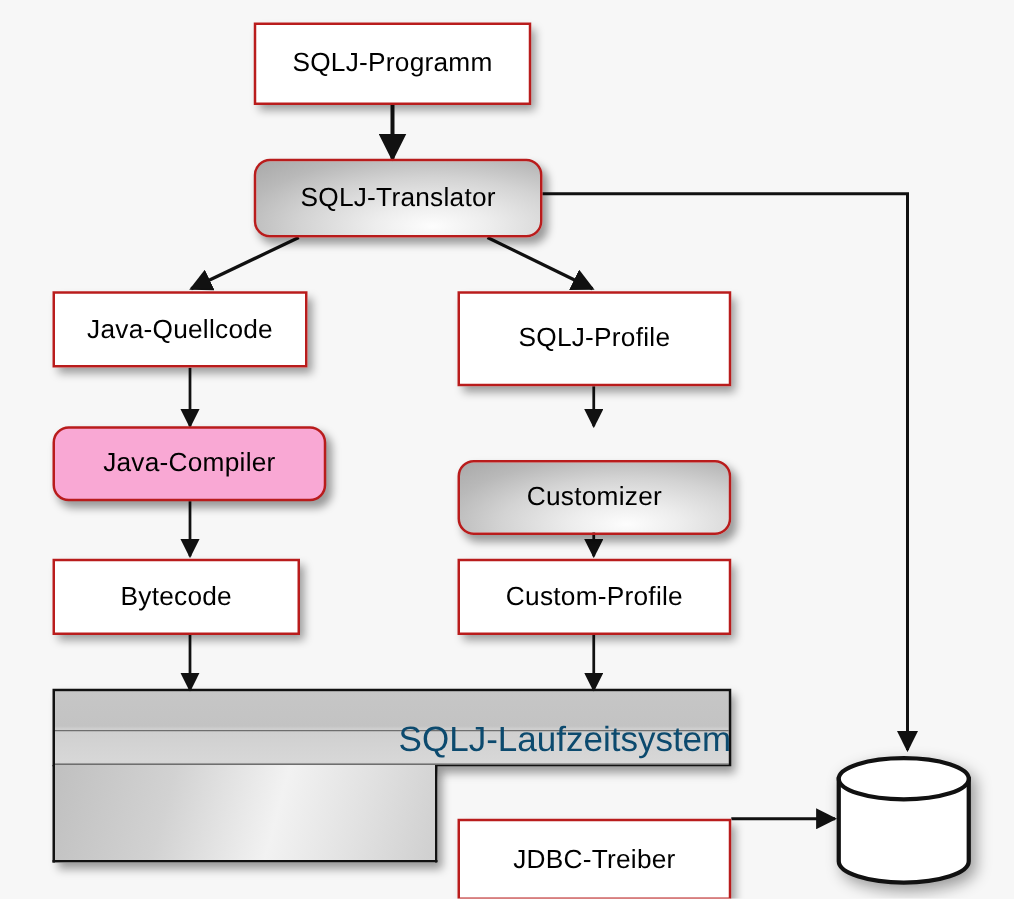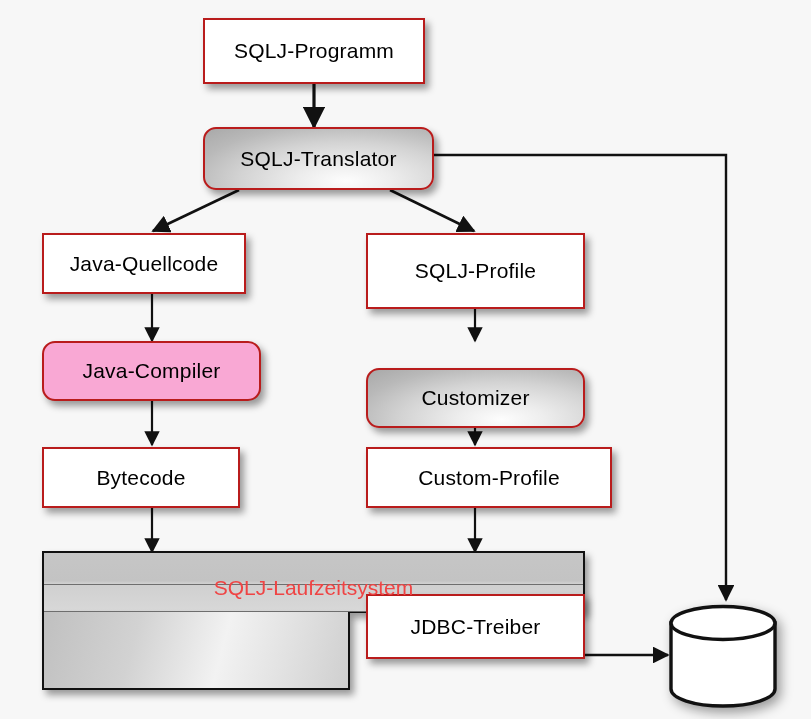--- a/index.html
+++ b/index.html
@@ -71,23 +71,23 @@
     border: 2px solid #111;
     border-top: none;
     background: linear-gradient(105deg,
         #c0c0c0 0%, #d2d2d2 30%, #f2f2f2 58%, #e2e2e2 78%, #cfcfcf 100%);
     box-shadow: 4px 5px 7px rgba(0,0,0,0.38);
     z-index: 2;
   }
   .runtime-label {
     position: absolute;
     z-index: 4;
-    font-size: 21px;
-    color: #ef4444;
-    text-align: center;
+    font-size: 28px;
+    color: #0c4a6e;
+    text-align: right;
     white-space: nowrap;
   }
   .runtime-rule {
     position: absolute;
     height: 1px;
     background: #6e6e6e;
     z-index: 3;
   }
   
   .cylinder {
@@ -169,28 +169,28 @@
   </div>
 
   <div class="node process" style="left:366px; top:341px; width:219px; height:60px;margin-top:27px;">
     <span>Customizer</span>
   </div>
 
   <div class="node data" style="left:42px; top:447px; width:198px; height:61px;">
     <span>Bytecode</span>
   </div>
 
-  <div class="node data" style="left:366px; top:447px; width:246px; height:61px;">
+  <div class="node data" style="left:366px; top:447px; width:219px; height:61px;">
     <span>Custom-Profile</span>
   </div>
 
   <div class="runtime-top" style="left:42px; top:551px; width:543px; height:62px;"></div>
 
   <div class="runtime-bottom" style="left:42px; top:612px; width:308px; height:78px;"></div>
   <div class="runtime-rule" style="left:44px; top:584px; width:539px;"></div>
   <div class="runtime-rule" style="left:44px; top:611px; width:539px;"></div>
   <div class="runtime-label" style="left:42px; top:576px; width:543px;">SQLJ-Laufzeitsystem</div>
 
-  <div class="node data" style="left:366px; top:594px; width:219px; height:65px;">
+  <div class="node data" style="left:366px; top:655px; width:219px; height:65px;">
     <span>JDBC-Treiber</span>
   </div>
 
 </div>
 
 </body></html>

